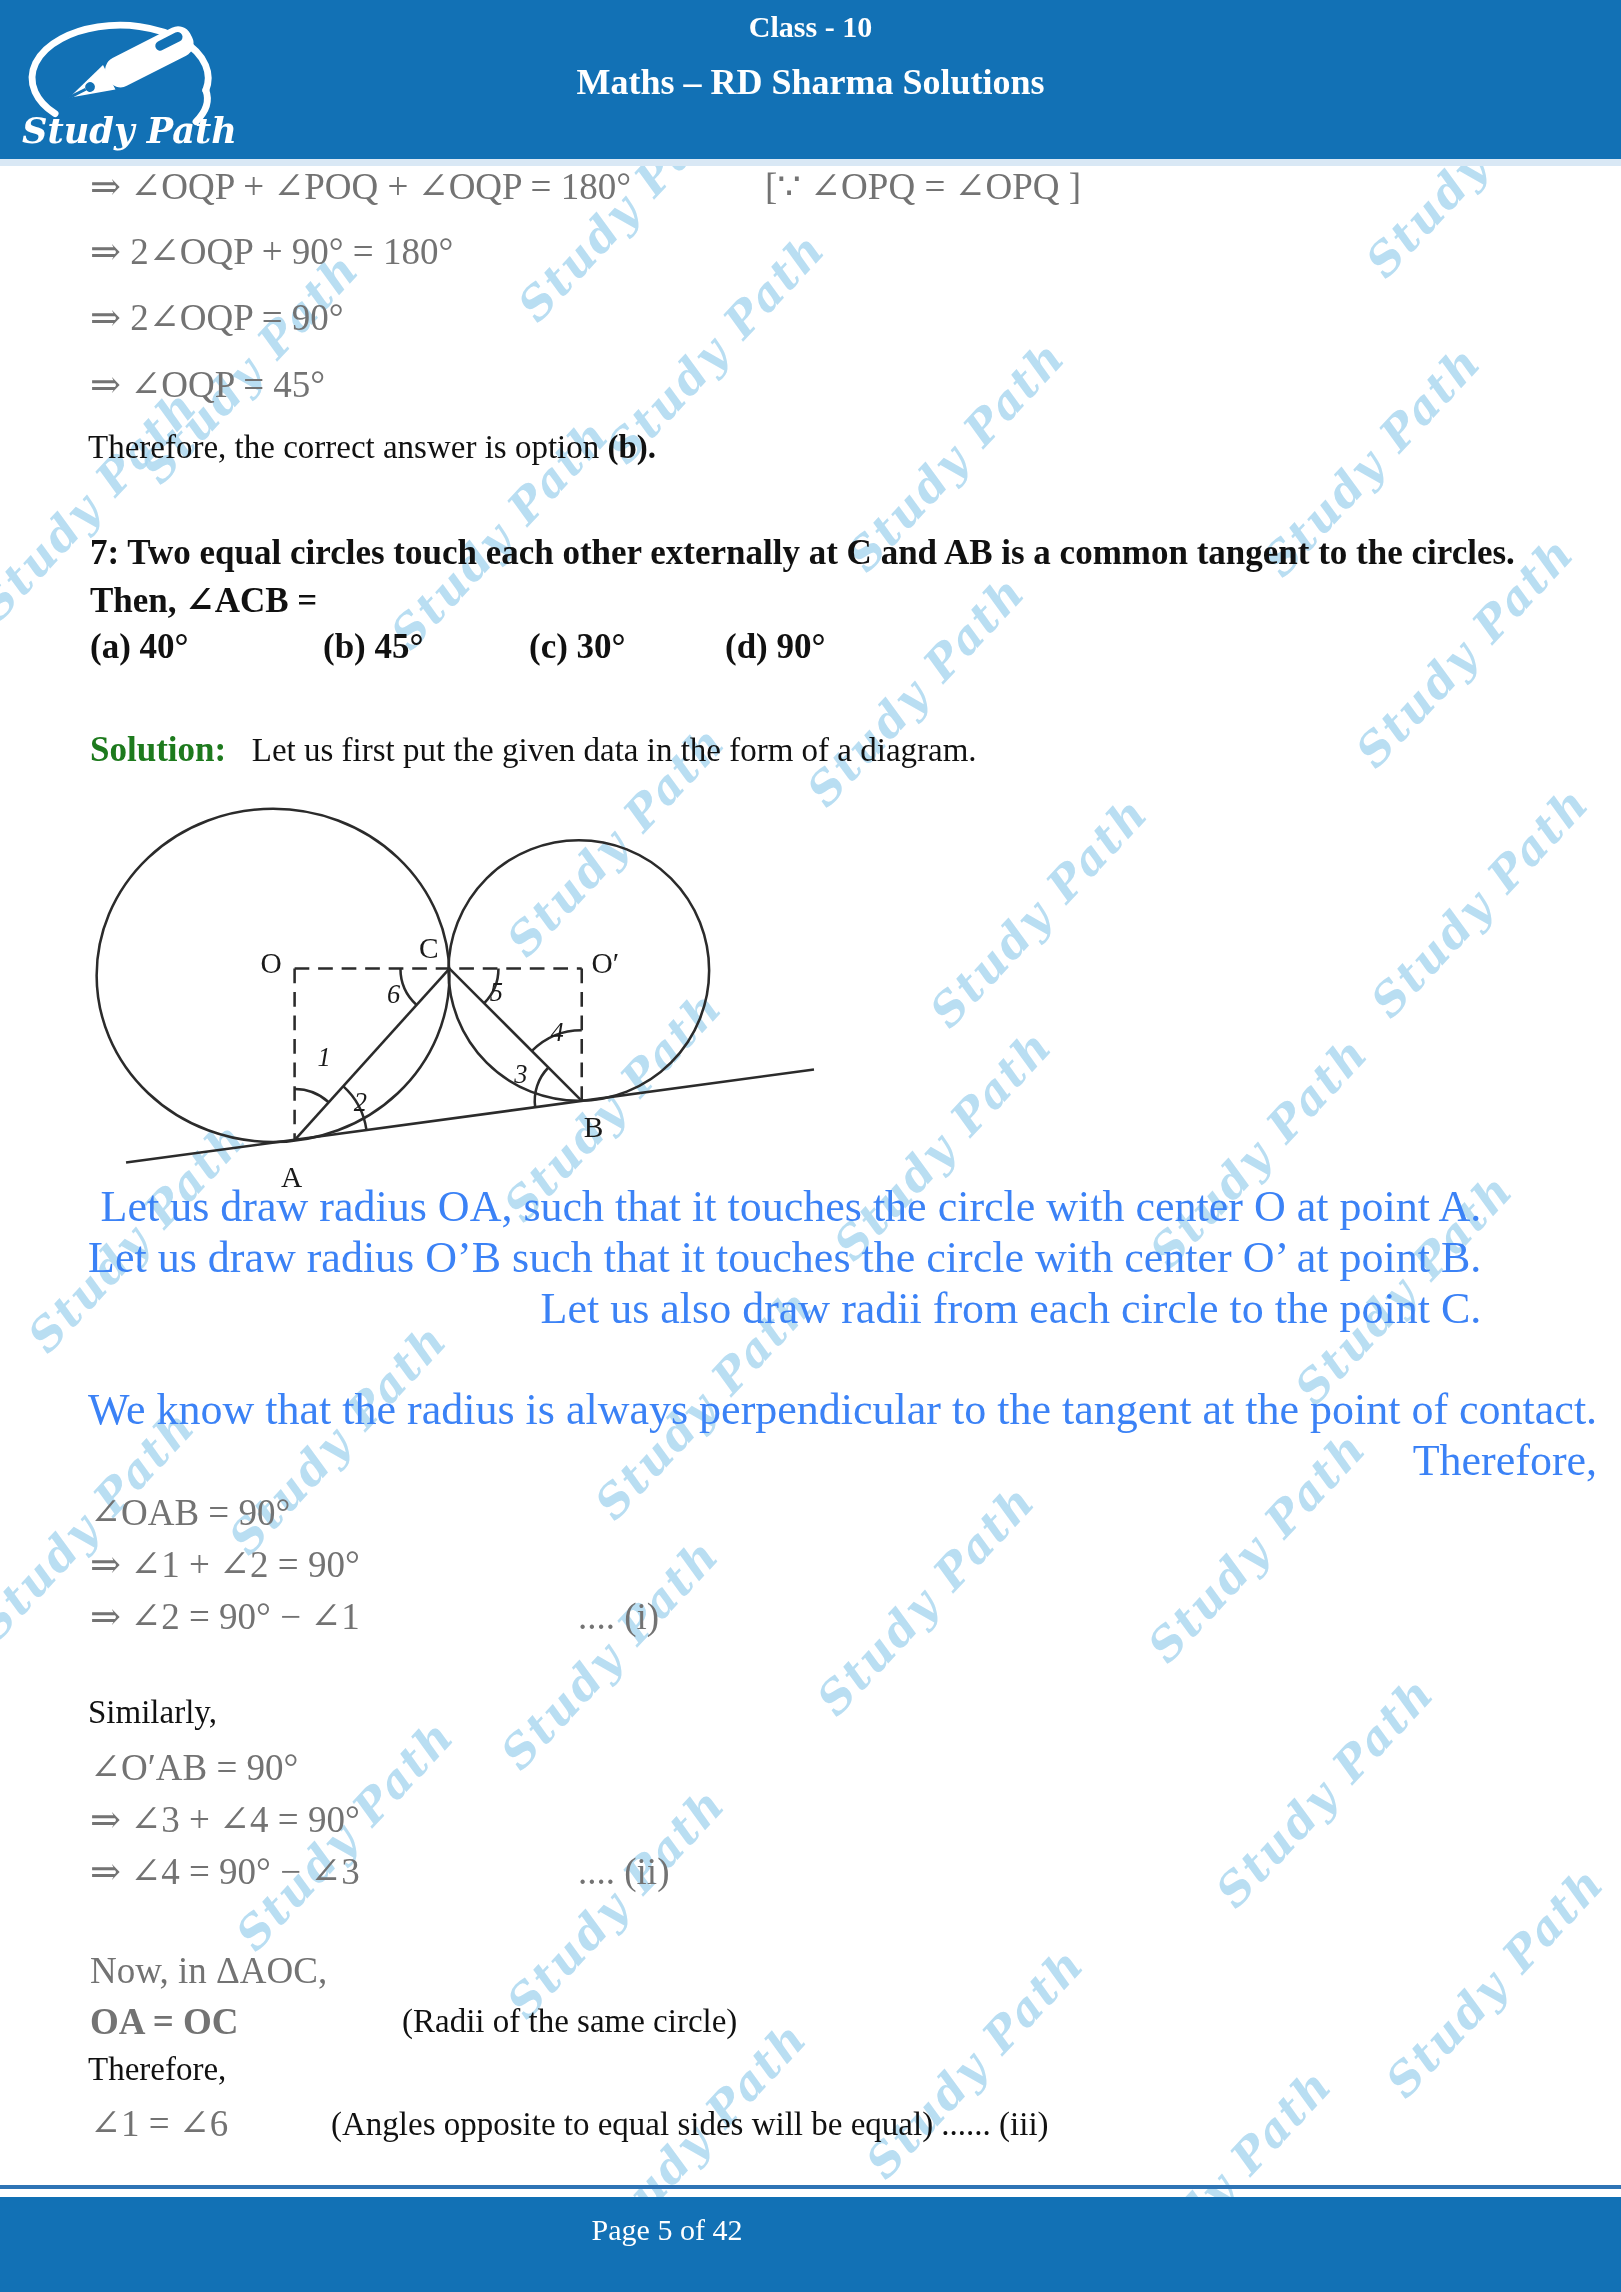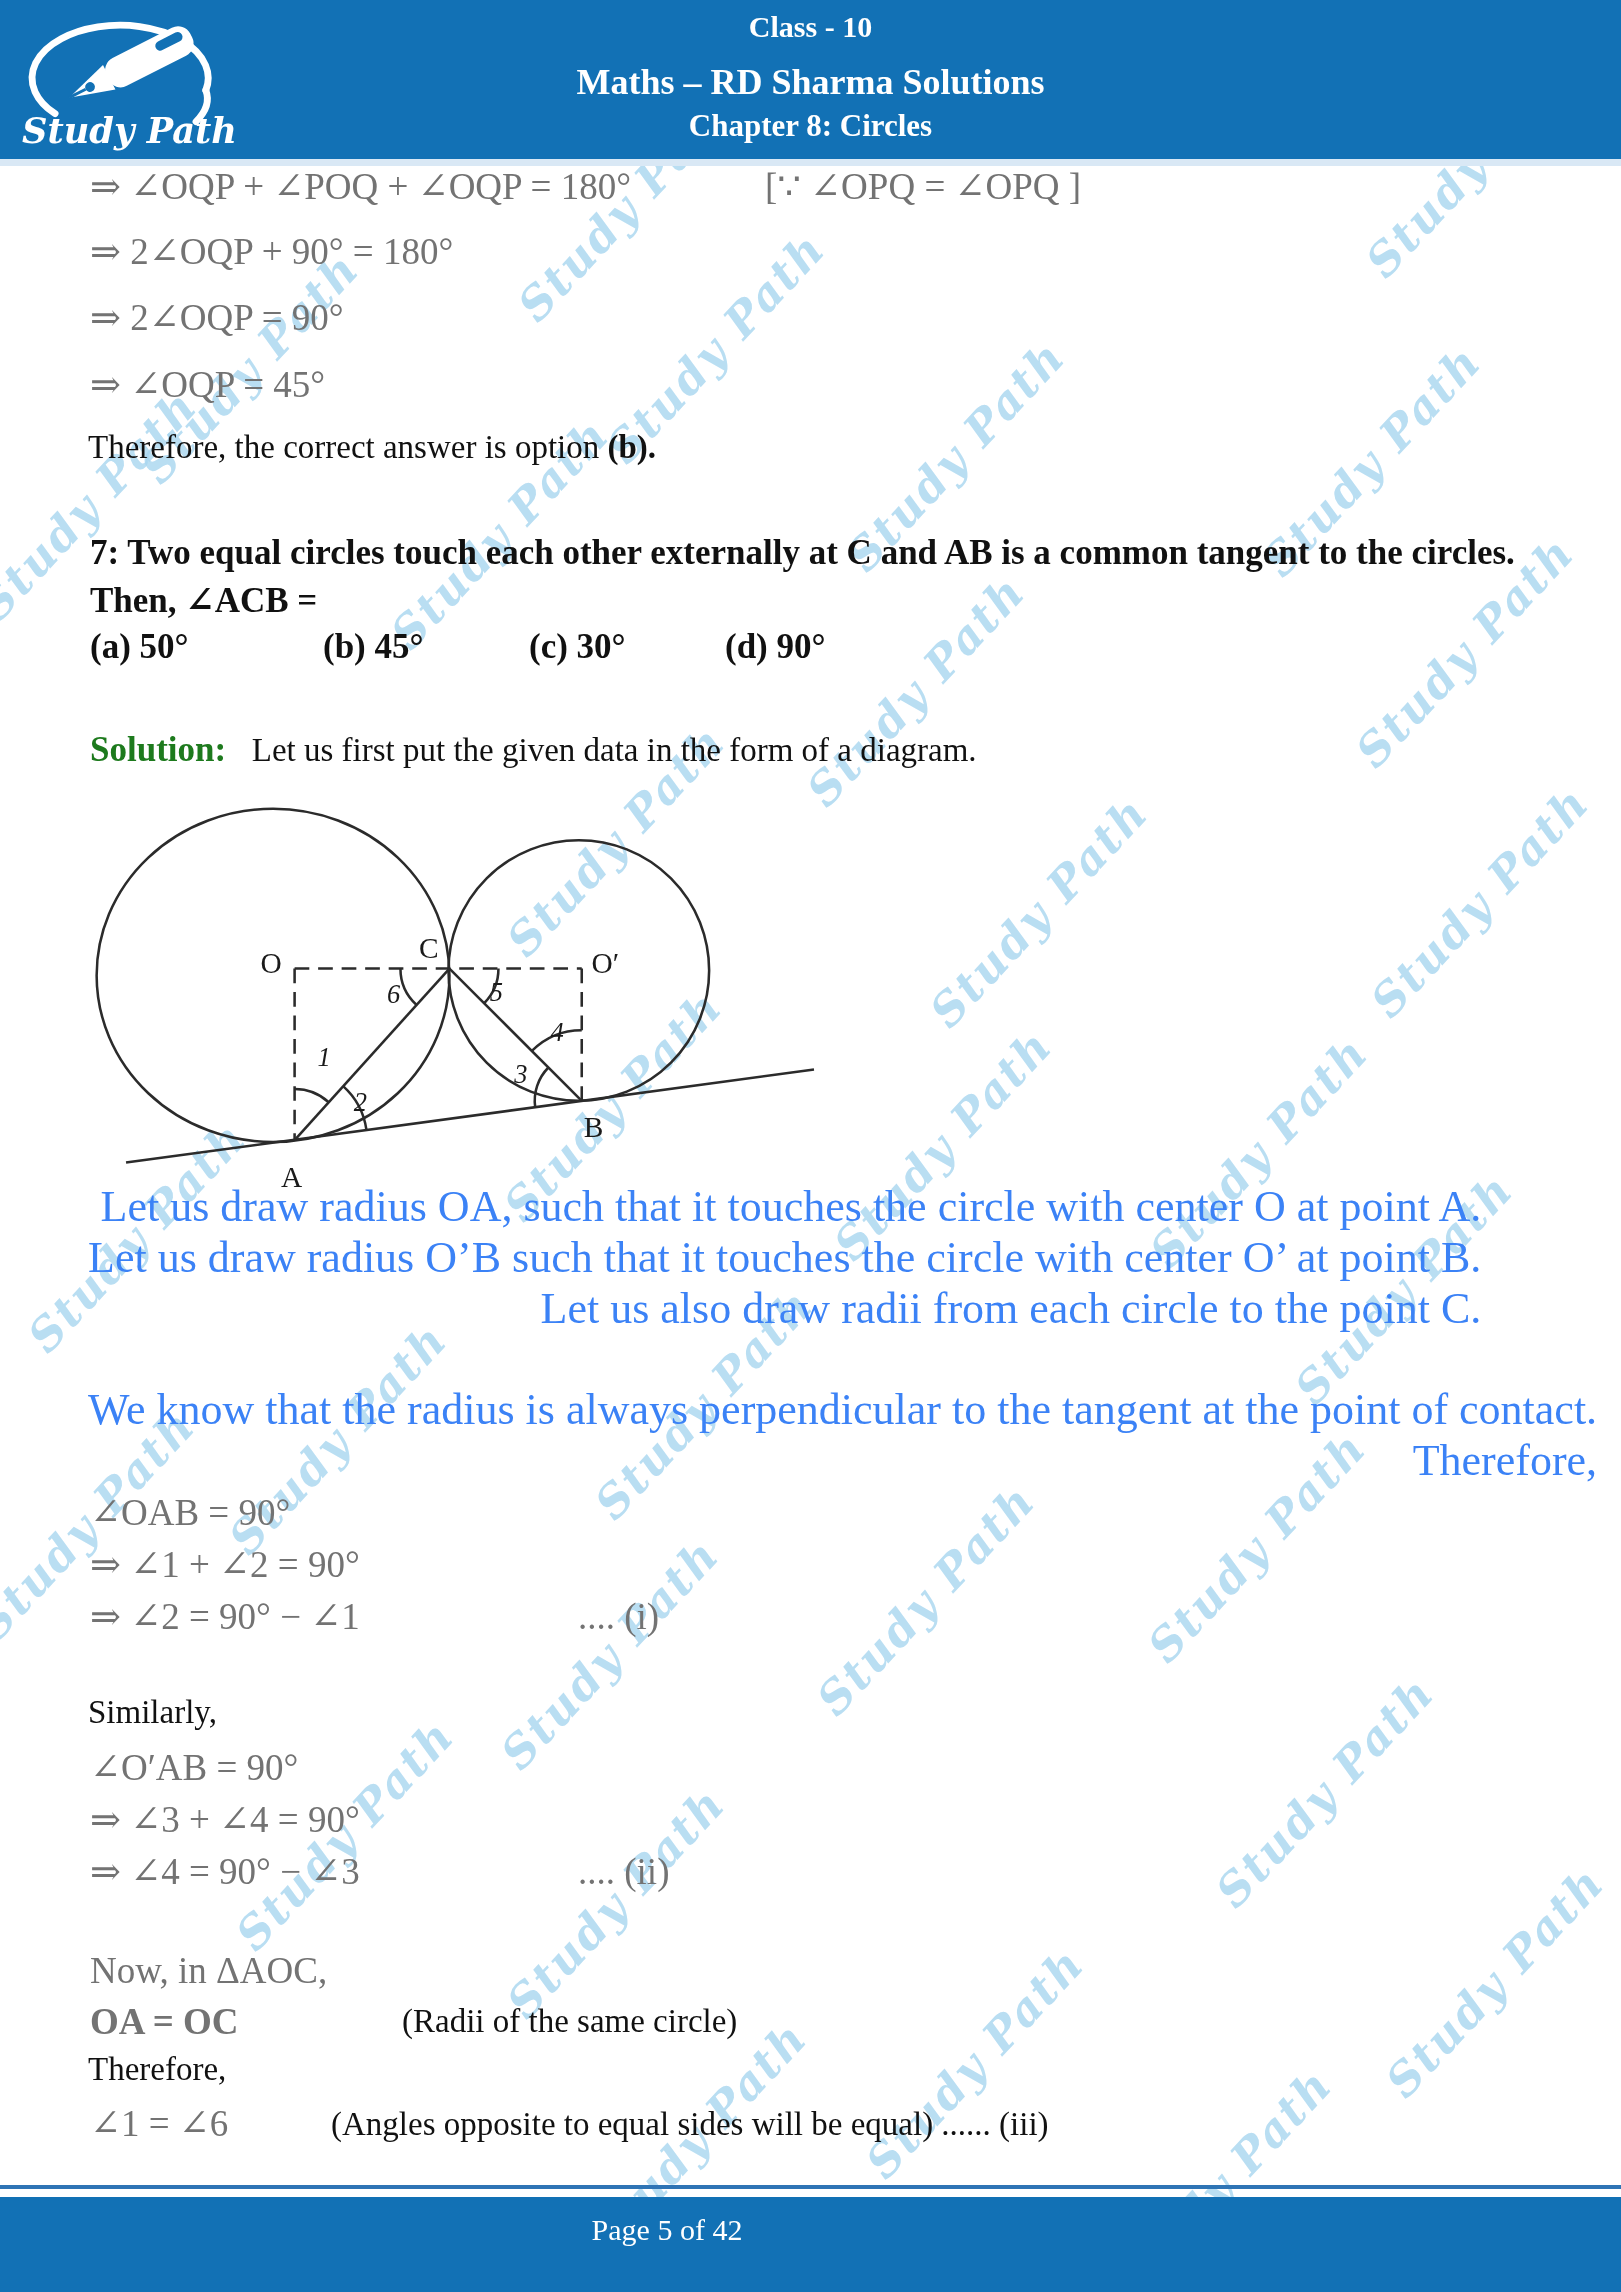--- a/index.html
+++ b/index.html
@@ -85,21 +85,20 @@
       <span class="wm" style="left: 1495px; top: 1982px;">Study Path</span>
       <span class="wm" style="left: 698px; top: 2137px;">Study Path</span>
       <span class="wm" style="left: 975px; top: 2063px;">Study Path</span>
       <span class="wm" style="left: 1223px; top: 2184px;">Study Path</span>
     </div>
 
   <div class="header"></div>
   <div class="header-strip"></div>
   <div class="h-title ht1">Class - 10</div>
   <div class="h-title ht2">Maths – RD Sharma Solutions</div>
-  <div class="h-title ht3">Chapter 8: Circles</div>
 
   <div class="logo">
     <svg width="230" height="149" viewBox="0 0 235 152">
       <path d="M 42 112 A 90 54 0 1 1 196 88" fill="none" stroke="#ffffff" stroke-width="7" stroke-linecap="round"></path>
       <path d="M 196 88 Q 202 104 186 120" fill="none" stroke="#ffffff" stroke-width="7" stroke-linecap="round"></path>
       <g transform="rotate(-27 120 62)">
         <rect x="92" y="47" width="96" height="32" rx="14" fill="#ffffff"></rect>
         <polygon points="94,49 94,77 48,63" fill="#ffffff"></polygon>
         <circle cx="72" cy="63" r="5" fill="#1271b5"></circle>
         <line x1="48" y1="63" x2="67" y2="63" stroke="#1271b5" stroke-width="3"></line>
@@ -115,21 +114,21 @@
   <div class="blk math note" style="left:765px; top:165px;">[∵ ∠OPQ = ∠OPQ ]</div>
   <div class="blk math" style="left:90px; top:230px;">⇒ 2∠OQP + 90° = 180°</div>
   <div class="blk math" style="left:90px; top:296px;">⇒ 2∠OQP = 90°</div>
   <div class="blk math" style="left:90px; top:363px;">⇒ ∠OQP = 45°</div>
 
   <div class="blk body-t" style="left:88px; top:429px;">
     <span>Therefore, the correct answer is option </span><span class="bold">(b).</span>
   </div>
 
   <div class="blk q7" style="left:90px; top:529px;">7: Two equal circles touch each other externally at C and AB is a common tangent to the circles. Then, ∠ACB =</div>
-  <div class="blk opt" style="left:90px;  top:627px;">(a) 50°</div>
+  <div class="blk opt" style="left:90px;  top:627px;">(a) 40°</div>
   <div class="blk opt" style="left:323px; top:627px;">(b) 45°</div>
   <div class="blk opt" style="left:529px; top:627px;">(c) 30°</div>
   <div class="blk opt" style="left:725px; top:627px;">(d) 90°</div>
 
   <div class="blk" style="left:90px; top:730px;">
     <span class="sol-label">Solution:</span>
     <span class="body-t" style="margin-left:21.6px;">Let us first put the given data in the form of a diagram.</span>
   </div>
 
   <svg class="diagram" width="765" height="392" viewBox="0 0 780 400">

